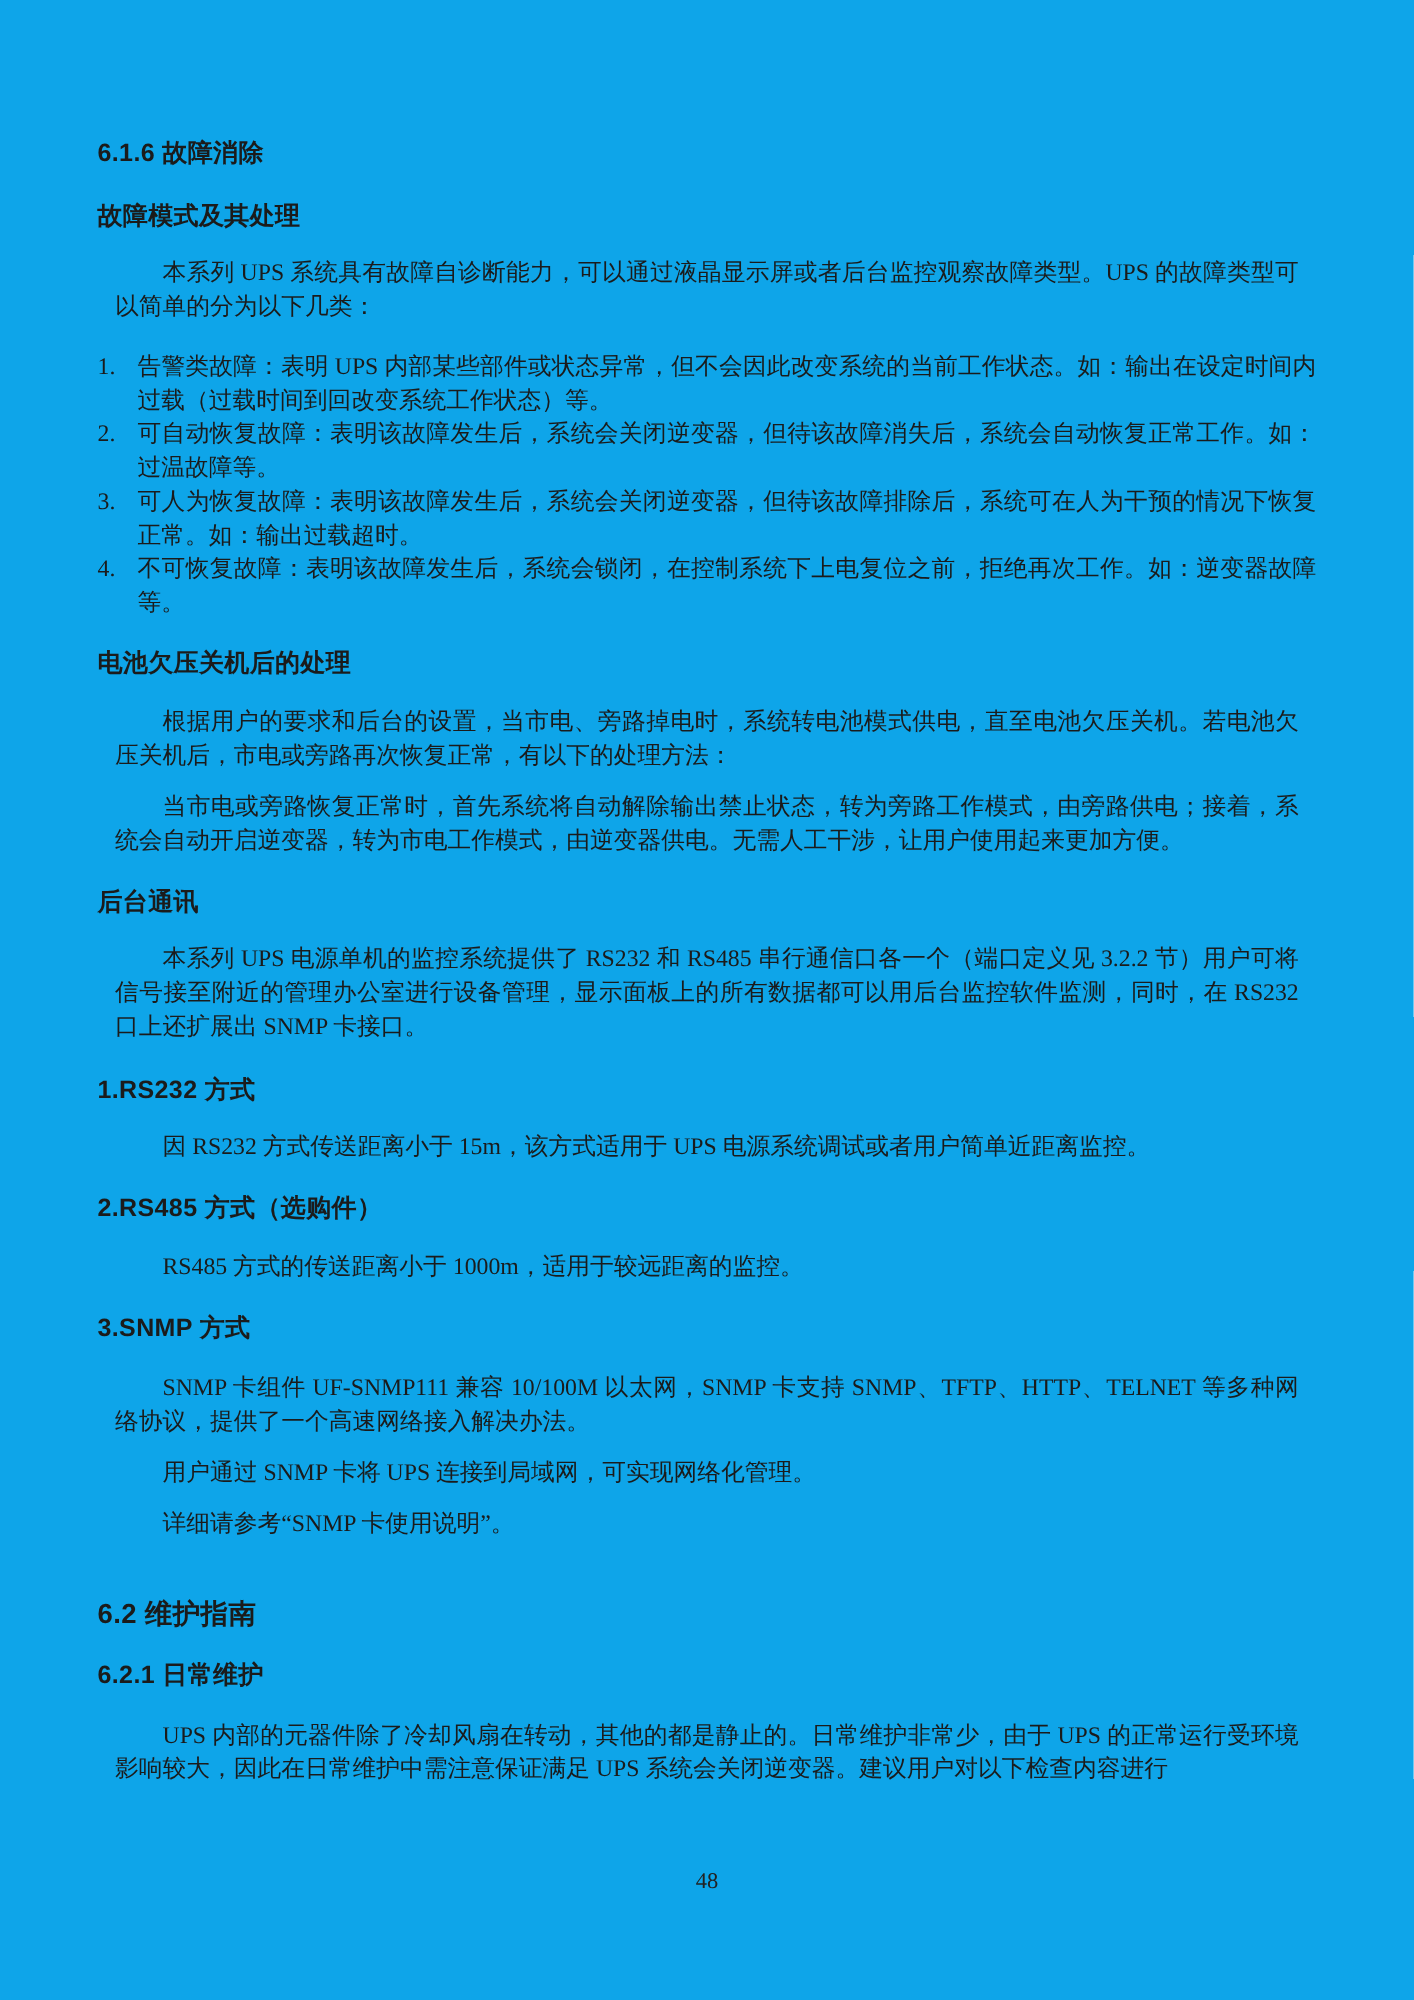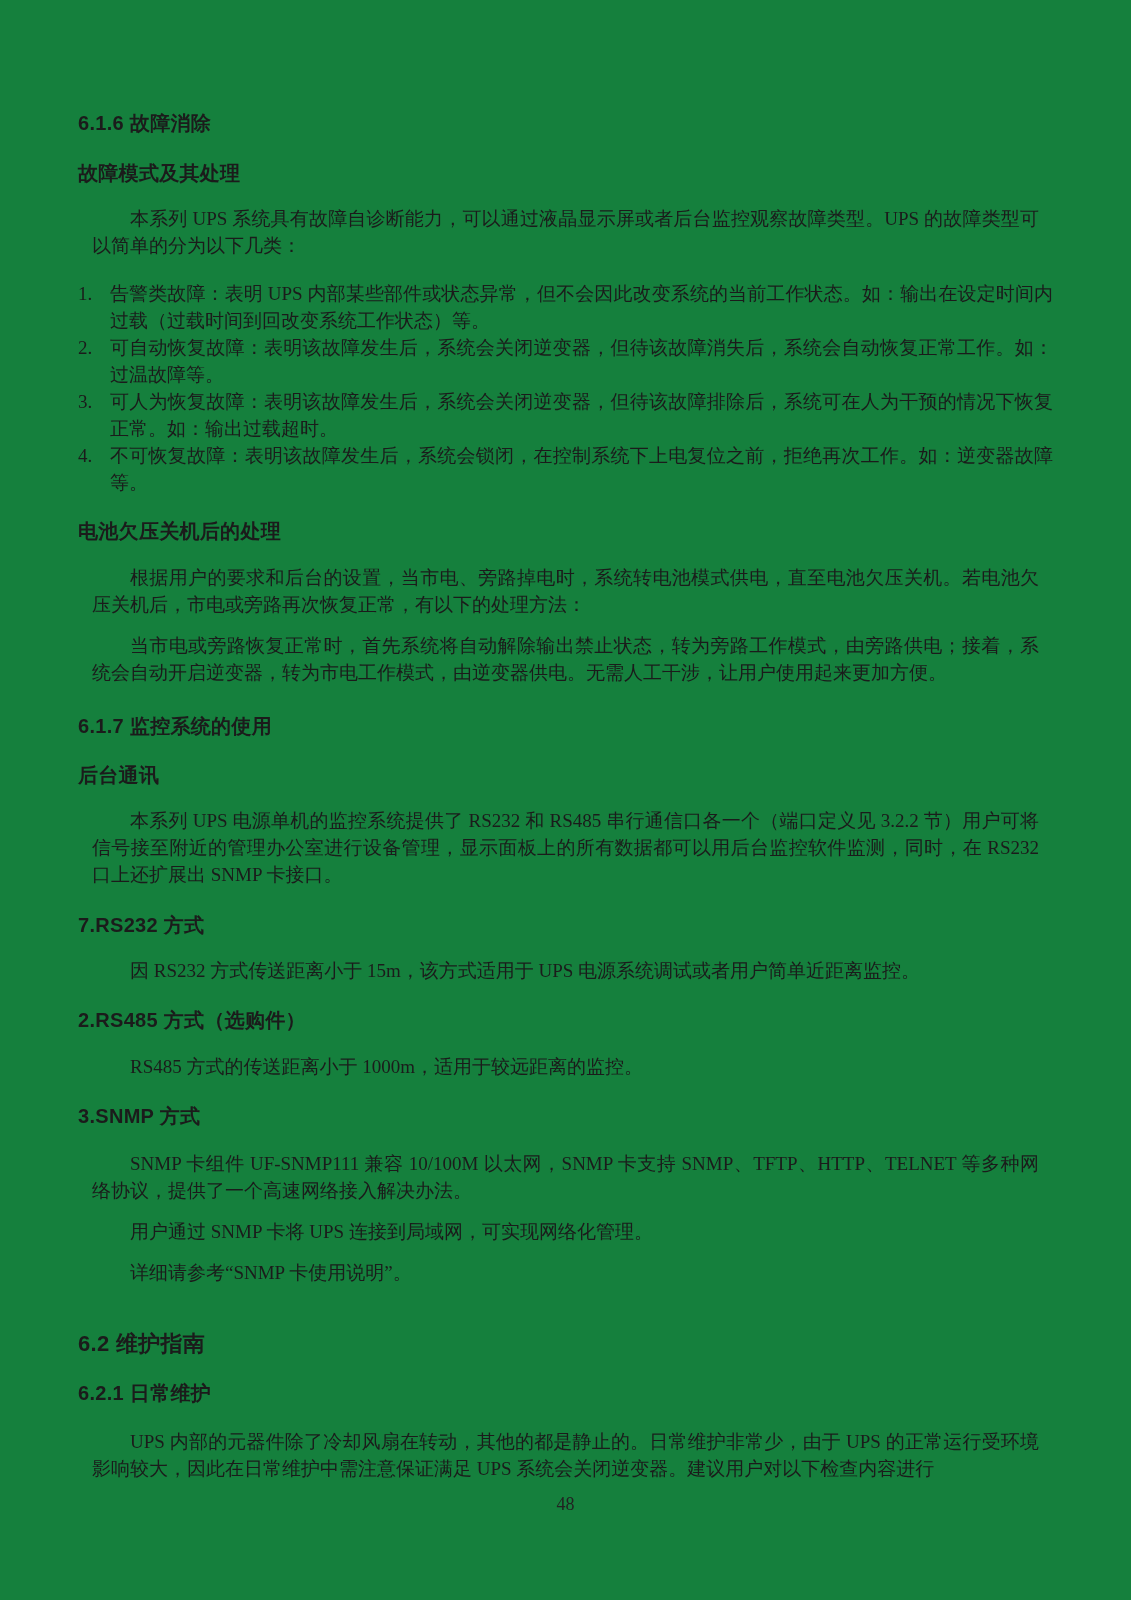--- a/index.html
+++ b/index.html
@@ -1,20 +1,20 @@
 <!DOCTYPE html>
 <html><head>
 <meta charset="utf-8">
 <style>
   html, body { margin: 0; padding: 0; background: #ffffff; }
   .page {
     position: relative;
     width: 1131px;
     height: 1600px;
-    background: #15803d;
+    background: #0ea5e9;
     color: #1b1b1b;
     box-sizing: border-box;
     padding: 110px 78px 0 78px;
     overflow: hidden;
   }
   
   .hd {
     font-family: "Liberation Sans", sans-serif;
     font-weight: 700;
     font-size: 20px;
@@ -105,27 +105,26 @@
       <span class="fault-num">4.</span>
       <span class="fault-text">不可恢复故障：表明该故障发生后，系统会锁闭，在控制系统下上电复位之前，拒绝再次工作。如：逆变器故障等。</span>
     </div>
   </div>
 
   <h3 class="hd b-hbatt">电池欠压关机后的处理</h3>
 
   <p class="body-p indent b-pbat1">根据用户的要求和后台的设置，当市电、旁路掉电时，系统转电池模式供电，直至电池欠压关机。若电池欠压关机后，市电或旁路再次恢复正常，有以下的处理方法：</p>
   <p class="body-p indent b-pbat2">当市电或旁路恢复正常时，首先系统将自动解除输出禁止状态，转为旁路工作模式，由旁路供电；接着，系统会自动开启逆变器，转为市电工作模式，由逆变器供电。无需人工干涉，让用户使用起来更加方便。</p>
 
-  <h2 class="hd b-h617">6.1.7 监控系统的使用</h2>
 
   <h3 class="hd b-hback">后台通讯</h3>
 
   <p class="body-p indent b-pback">本系列 UPS 电源单机的监控系统提供了 RS232 和 RS485 串行通信口各一个（端口定义见 3.2.2 节）用户可将信号接至附近的管理办公室进行设备管理，显示面板上的所有数据都可以用后台监控软件监测，同时，在 RS232 口上还扩展出 SNMP 卡接口。</p>
 
-  <h3 class="hd b-hrs232">7.RS232 方式</h3>
+  <h3 class="hd b-hrs232">1.RS232 方式</h3>
 
   <p class="body-p indent b-prs232">因 RS232 方式传送距离小于 15m，该方式适用于 UPS 电源系统调试或者用户简单近距离监控。</p>
 
   <h3 class="hd b-hrs485">2.RS485 方式（选购件）</h3>
 
   <p class="body-p indent b-prs485">RS485 方式的传送距离小于 1000m，适用于较远距离的监控。</p>
 
   <h3 class="hd b-hsnmp">3.SNMP 方式</h3>
 
   <p class="body-p indent b-psnmp1">SNMP 卡组件 UF-SNMP111 兼容 10/100M 以太网，SNMP 卡支持 SNMP、TFTP、HTTP、TELNET 等多种网络协议，提供了一个高速网络接入解决办法。</p>

